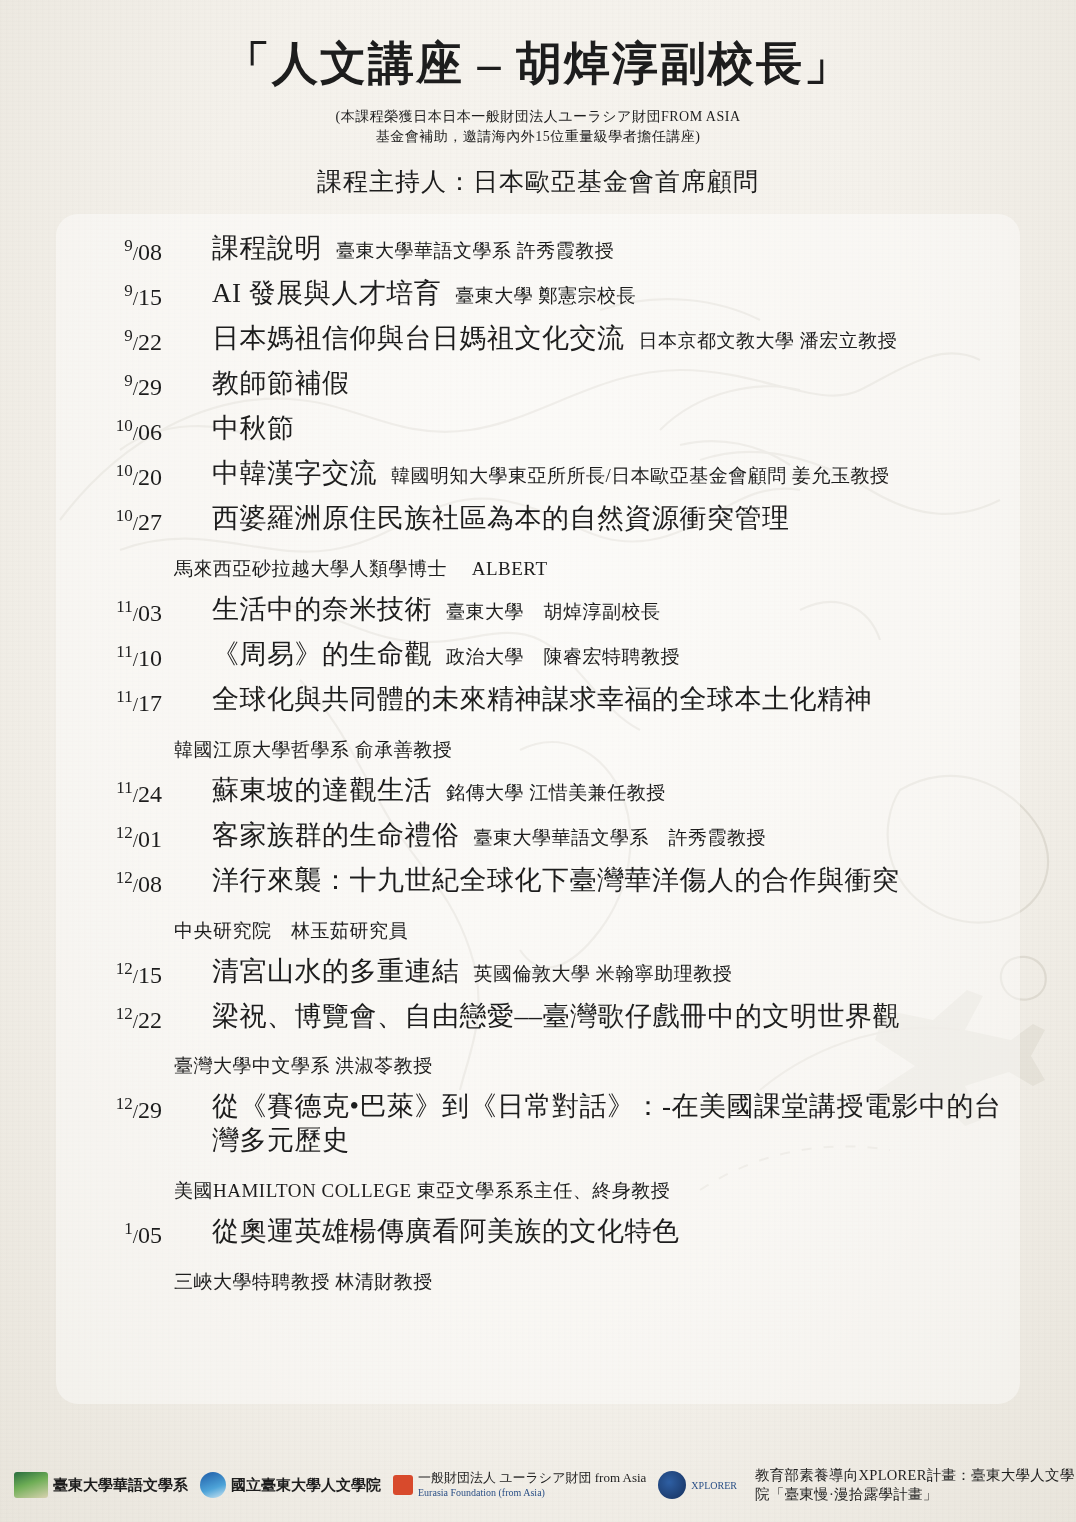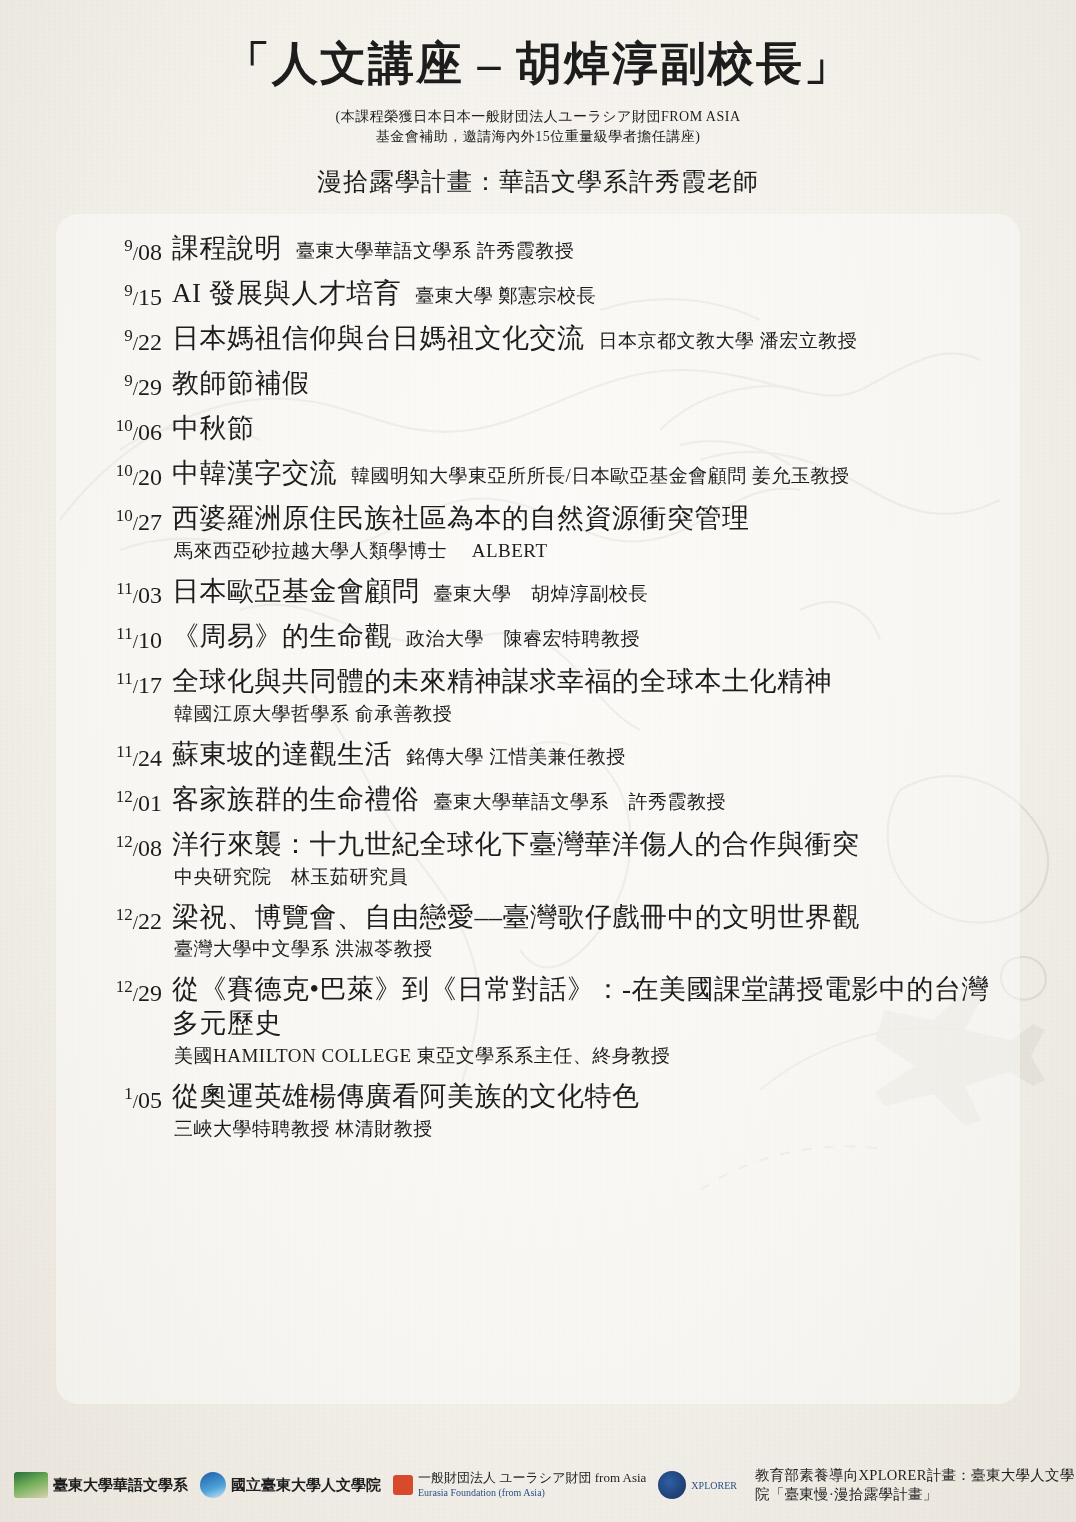--- a/index.html
+++ b/index.html
@@ -96,31 +96,32 @@
     font-size: 19px;
   }
   .date .d {
     font-size: 24px;
   }
   .entry { flex: 1; }
   .topic {
     font-size: 27px;
     line-height: 1.25;
     letter-spacing: 0.5px;
+    margin-left: 40px;
   }
   .speaker {
     font-size: 19px;
     margin-left: 14px;
     letter-spacing: 0.5px;
   }
   .speaker-block {
     display: block;
     font-size: 19px;
     margin-left: 2px;
-    margin-top: 2px;
+    margin-top: 20px;
     letter-spacing: 0.5px;
   }
   .footer {
     position: absolute;
     left: 0;
     bottom: 18px;
     width: 1076px;
     display: flex;
     padding-left: 14px;
     box-sizing: border-box;
@@ -185,21 +186,21 @@
   </g>
 </svg>
 
 <div class="header">
   <div class="main-title">「人文講座 – 胡焯淳副校長」</div>
   <div class="subtitle">
     <span>(本課程榮獲日本日本一般財団法人ユーラシア財団FROM ASIA</span>
     <span class="line2">基金會補助，邀請海內外15位重量級學者擔任講座)</span>
   </div>
   <div class="info-row">
-    <span>漫拾露學計畫：華語文學系許秀霞老師</span>
+    <span>課程主持人：日本歐亞基金會首席顧問</span>
   </div>
 </div>
 
 <div class="schedule-panel" id="schedule-panel">
     <div class="row">
       <div class="date"><span class="m">9</span><span class="slash">/</span><span class="d">08</span></div>
       <div class="entry">
         <div class="topic"><span>課程說明</span><span class="speaker">臺東大學華語文學系  許秀霞教授</span></div>
       </div>
     </div>
@@ -236,21 +237,21 @@
     <div class="row">
       <div class="date"><span class="m">10</span><span class="slash">/</span><span class="d">27</span></div>
       <div class="entry">
         <div class="topic"><span>西婆羅洲原住民族社區為本的自然資源衝突管理</span></div>
         <span class="speaker-block">馬來西亞砂拉越大學人類學博士　 ALBERT</span>
       </div>
     </div>
     <div class="row">
       <div class="date"><span class="m">11</span><span class="slash">/</span><span class="d">03</span></div>
       <div class="entry">
-        <div class="topic"><span>日本歐亞基金會顧問</span><span class="speaker">臺東大學　胡焯淳副校長</span></div>
+        <div class="topic"><span>生活中的奈米技術</span><span class="speaker">臺東大學　胡焯淳副校長</span></div>
       </div>
     </div>
     <div class="row">
       <div class="date"><span class="m">11</span><span class="slash">/</span><span class="d">10</span></div>
       <div class="entry">
         <div class="topic"><span>《周易》的生命觀</span><span class="speaker">政治大學　陳睿宏特聘教授</span></div>
       </div>
     </div>
     <div class="row">
       <div class="date"><span class="m">11</span><span class="slash">/</span><span class="d">17</span></div>
@@ -269,20 +270,26 @@
       <div class="date"><span class="m">12</span><span class="slash">/</span><span class="d">01</span></div>
       <div class="entry">
         <div class="topic"><span>客家族群的生命禮俗</span><span class="speaker">臺東大學華語文學系　許秀霞教授</span></div>
       </div>
     </div>
     <div class="row">
       <div class="date"><span class="m">12</span><span class="slash">/</span><span class="d">08</span></div>
       <div class="entry">
         <div class="topic"><span>洋行來襲：十九世紀全球化下臺灣華洋傷人的合作與衝突</span></div>
         <span class="speaker-block">中央研究院　林玉茹研究員</span>
+      </div>
+    </div>
+    <div class="row">
+      <div class="date"><span class="m">12</span><span class="slash">/</span><span class="d">15</span></div>
+      <div class="entry">
+        <div class="topic"><span>清宮山水的多重連結</span><span class="speaker">英國倫敦大學  米翰寧助理教授</span></div>
       </div>
     </div>
     <div class="row">
       <div class="date"><span class="m">12</span><span class="slash">/</span><span class="d">22</span></div>
       <div class="entry">
         <div class="topic"><span>梁祝、博覽會、自由戀愛––臺灣歌仔戲冊中的文明世界觀</span></div>
         <span class="speaker-block">臺灣大學中文學系  洪淑苓教授</span>
       </div>
     </div>
     <div class="row">

